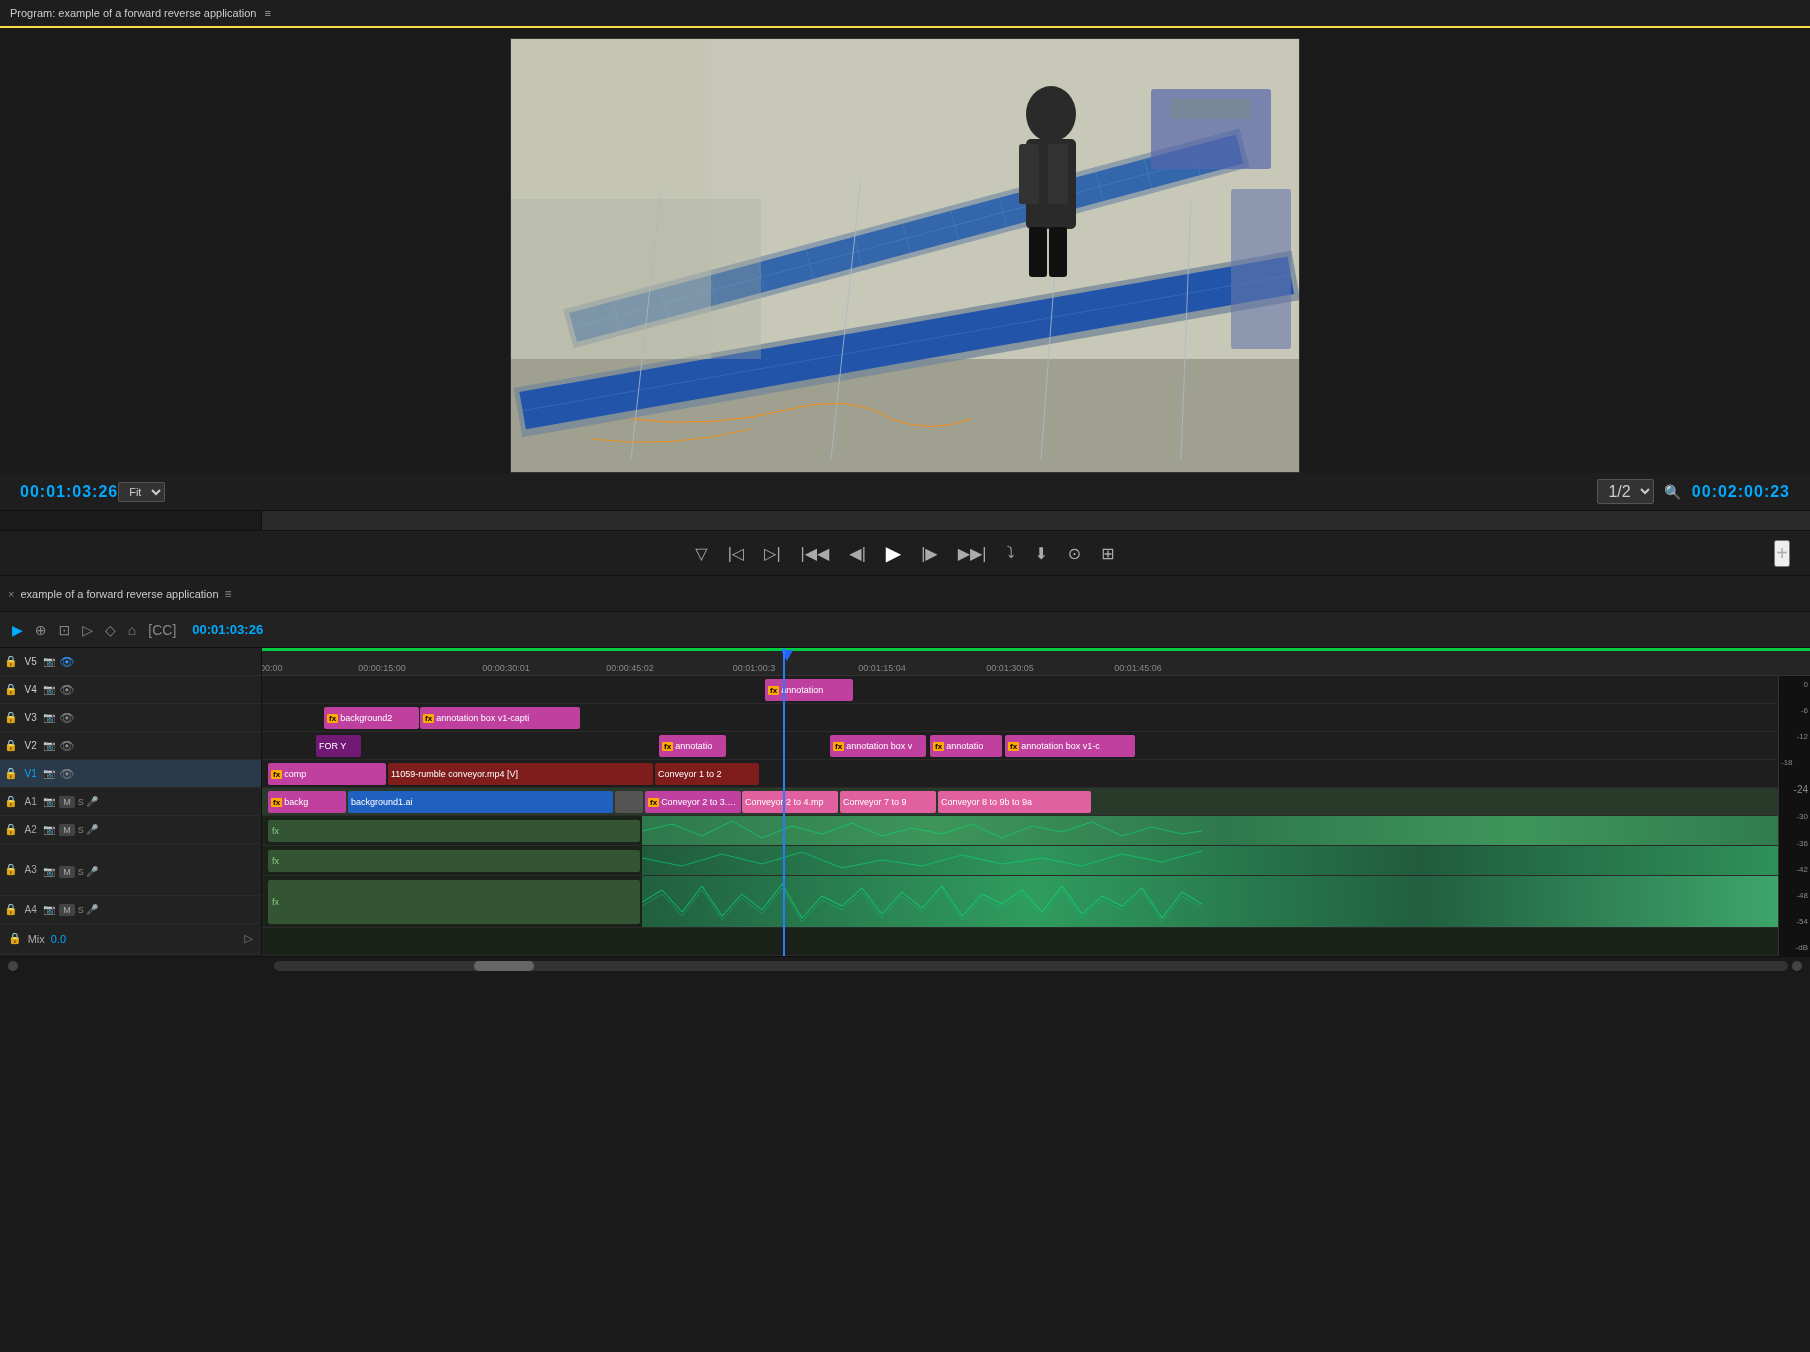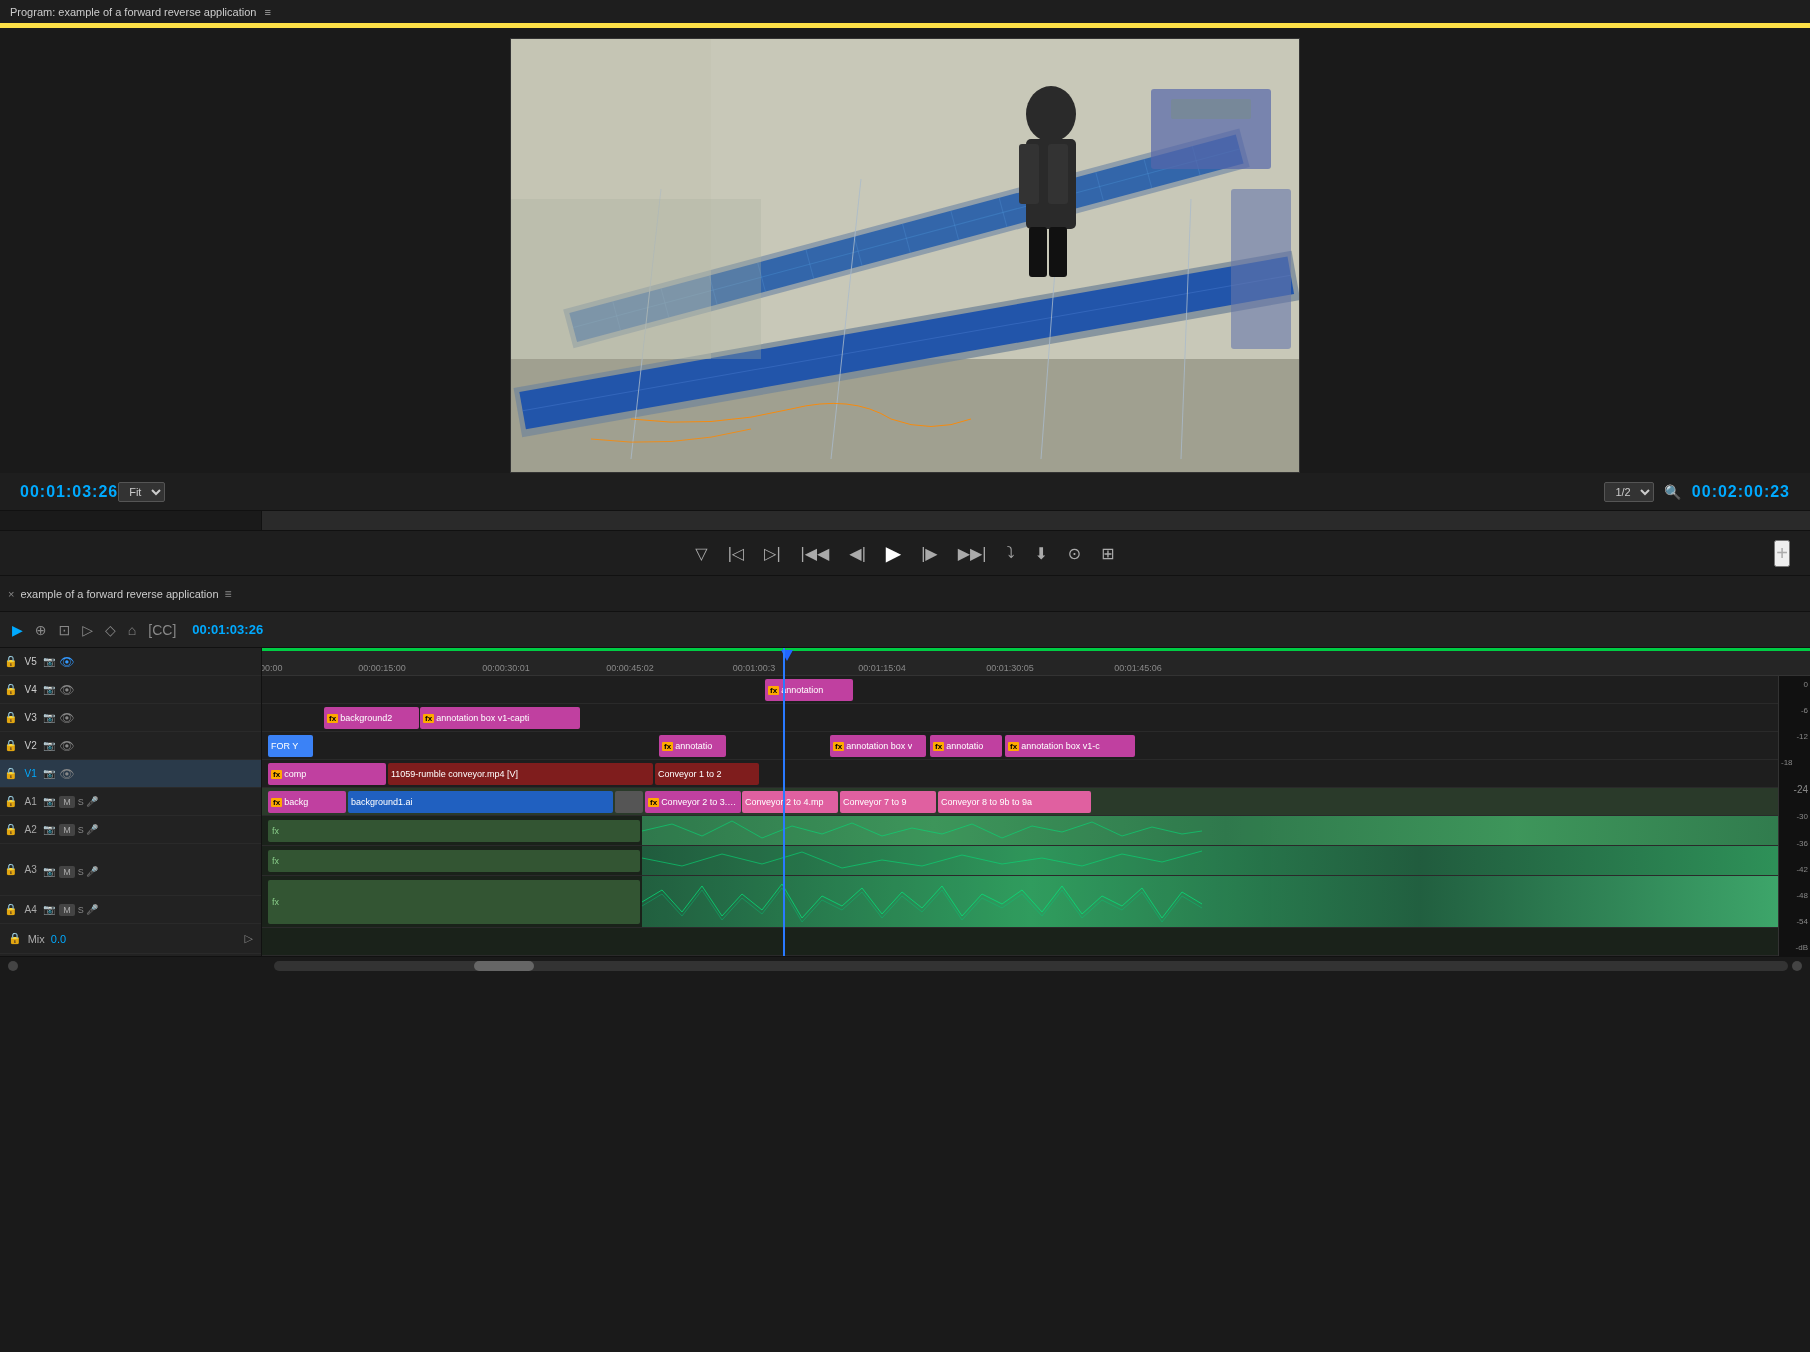--- a/index.html
+++ b/index.html
@@ -1,35 +1,35 @@
 <!DOCTYPE html>
 <html><head>
   <meta charset="utf-8">
   <style>
     * { box-sizing: border-box; margin: 0; padding: 0; }
     body { background: #1a1a1a; color: #ccc; font-family: 'Arial', sans-serif; font-size: 11px; overflow: hidden; width: 1810px; height: 1352px; }
 
     
-    .top-bar { background: #1e1e1e; height: 28px; display: flex; align-items: center; padding: 0 10px; border-bottom: 5px solid #fde047; }
+    .top-bar { background: #1e1e1e; height: 28px; display: flex; align-items: center; padding: 0 10px; border-bottom: 2px solid #fde047; }
     .top-bar-title { color: #ccc; font-size: 11px; }
     .top-bar-menu { color: #aaa; margin-left: 8px; cursor: pointer; }
 
     
     .program-monitor { background: #1a1a1a; display: flex; flex-direction: column; align-items: center; padding: 10px 0 0 0; }
     .video-frame { width: 790px; height: 435px; background: #000; position: relative; border: 1px solid #333; overflow: hidden; }
     .conveyor-visual { width: 100%; height: 100%; background:
       linear-gradient(200deg, #7a8a9a 0%, #5a6a7a 20%, #3a5a8a 40%, #2a4a7a 55%, #1a3a6a 65%, #3a5a8a 80%, #5a7a9a 100%);
       position: relative; }
 
     
     .timecode-bar { width: 1810px; background: #1e1e1e; height: 38px; display: flex; align-items: center; justify-content: space-between; padding: 0 20px; border-bottom: 1px solid #111; }
     .timecode-current { color: #00aaff; font-size: 16px; font-weight: bold; letter-spacing: 1px; }
     .fit-dropdown { background: #333; border: 1px solid #555; color: #ccc; padding: 2px 6px; font-size: 11px; border-radius: 2px; }
     .timecode-right { display: flex; align-items: center; gap: 10px; }
-    .fraction-dropdown { background: #333; border: 1px solid #555; color: #ccc; padding: 2px 6px; font-size: 11px; border-radius: 2px; }
+    .fraction-dropdown { background: #333; border: 1px solid #555; color: #ccc; padding: 2px 6px; font-size: 16px; border-radius: 2px; }
     .timecode-total { color: #00aaff; font-size: 16px; font-weight: bold; letter-spacing: 1px; }
     .magnify-icon { color: #ccc; font-size: 14px; }
 
     
     .timeline-ruler-area { width: 1810px; height: 20px; background: #2a2a2a; position: relative; border-bottom: 1px solid #111; }
     .playhead-marker { position: absolute; top: 0; width: 14px; height: 14px; background: #00aaff; clip-path: polygon(50% 100%, 0 0, 100% 0); left: 660px; }
 
     
     .transport-bar { width: 1810px; background: #1e1e1e; height: 45px; display: flex; align-items: center; justify-content: center; gap: 12px; border-bottom: 1px solid #111; }
     .transport-btn { background: none; border: none; color: #aaa; font-size: 16px; cursor: pointer; padding: 4px; }
@@ -49,21 +49,21 @@
     .time-marker { position: absolute; bottom: 2px; font-size: 9px; color: #888; transform: translateX(-50%); }
     .playhead-line { position: absolute; top: 0; bottom: 0; width: 2px; background: #2a7aff; left: 521px; z-index: 10; pointer-events: none; }
 
     
     .track-content-row { height: 28px; border-bottom: 1px solid #2a2a2a; position: relative; background: #222; }
 
     
     .clip { position: absolute; height: 22px; top: 3px; border-radius: 2px; overflow: hidden; font-size: 9px; display: flex; align-items: center; padding: 0 3px; cursor: pointer; white-space: nowrap; }
     .clip.pink { background: #e060a0; color: #fff; }
     .clip.pink-fx { background: #c040a0; color: #fff; }
-    .clip.green { background: #3b82f6; color: #fff; }
+    .clip.green { background: #701a75; color: #fff; margin-left: 48px; }
     .clip.teal { background: #7f1d1d; color: #fff; }
     .clip.blue { background: #2060c0; color: #fff; }
     .clip.gray { background: #555; color: #ccc; }
     .clip-label { font-size: 9px; overflow: hidden; text-overflow: ellipsis; white-space: nowrap; color: #fff; }
     .clip-fx-badge { background: #ffaa00; color: #000; font-size: 8px; padding: 0 2px; border-radius: 1px; margin-right: 2px; font-weight: bold; }
 
     
     .bottom-scroll-row { height: 18px; background: #1a1a1a; display: flex; align-items: center; padding: 0 8px; border-top: 1px solid #111; }
     .tool-btn { background: none; border: none; color: #888; font-size: 14px; cursor: pointer; padding: 2px 4px; }
     .tool-btn.active { color: #00aaff; }

